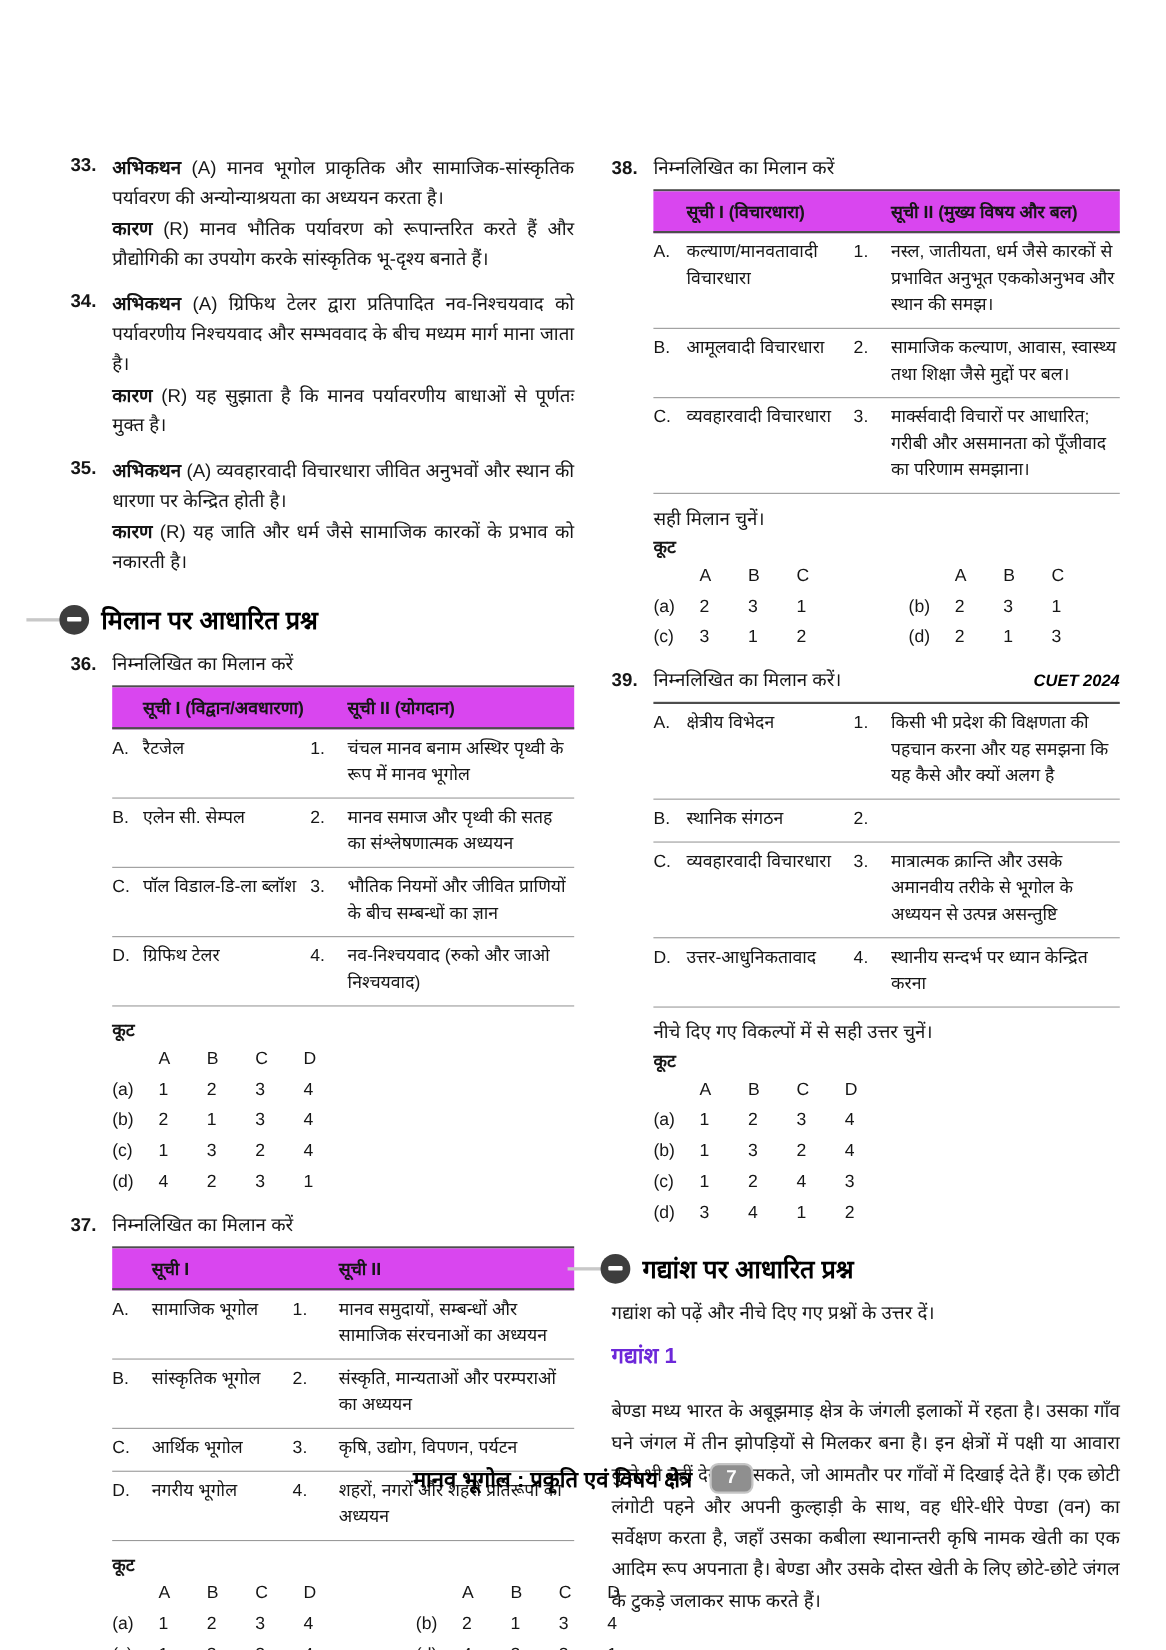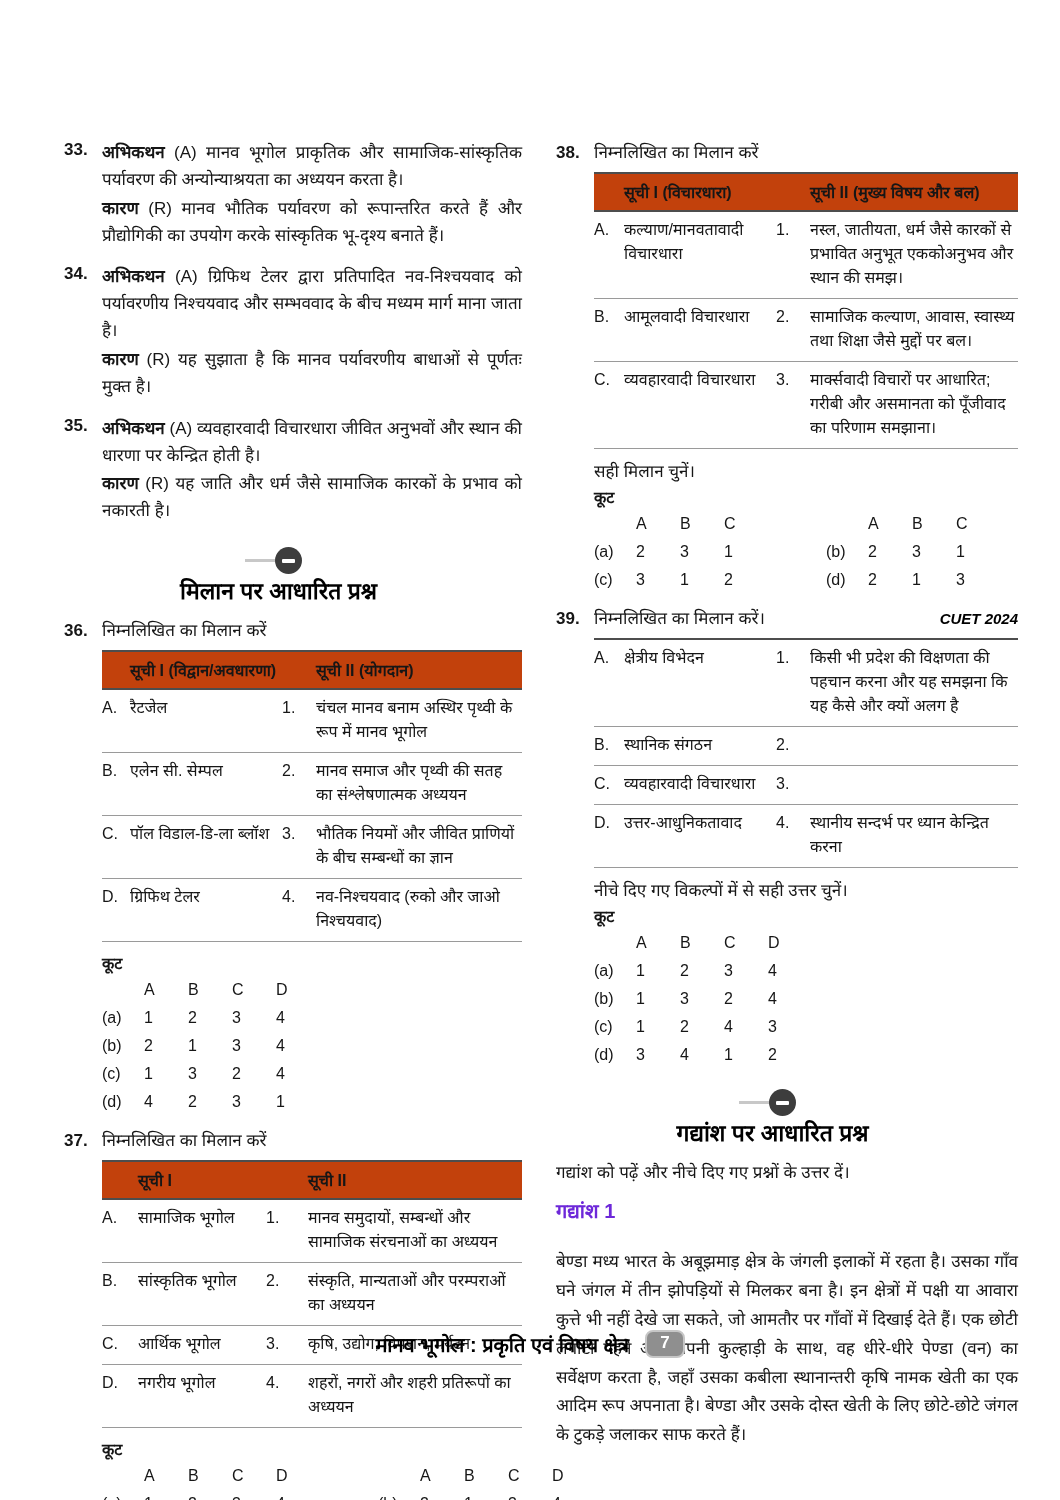--- a/index.html
+++ b/index.html
@@ -14,41 +14,41 @@
   .col-right { width:462px; flex:0 0 462px; }
 
   
   .q { display:flex; margin-bottom:13px; }
   .qnum { font-weight:bold; width:38px; flex:0 0 38px; }
   .q-body { flex:1; text-align:justify; line-height:1.58; }
   .ar-p { margin-bottom:2px; }
   .bold { font-weight:bold; }
 
   
-  .section-header { display:flex; align-items:center; margin:20px 0 12px -40px;flex-direction:column; }
+  .section-header { display:flex; align-items:center; margin:20px 0 12px -40px; }
   .si { display:inline-flex; align-items:center; flex:0 0 auto; }
   .si-line { width:38px; height:3px; background:#c8c8c8; }
   .si-circle { width:27px; height:27px; border-radius:50%; background:#3d3d3d;
                display:flex; align-items:center; justify-content:center; margin-left:-8px; }
   .si-dash { width:13px; height:4px; background:#ffffff; border-radius:1px; }
   .section-title { font-size:23px; font-weight:bold; margin-left:11px; color:#000; }
 
   
   .q-prompt-row { display:flex; align-items:baseline; }
   .q-prompt { flex:1; }
   .cuet-badge { font-weight:bold; font-style:italic; font-size:15px; letter-spacing:0; color:#000; }
   .q-indent { margin-left:38px; }
 
   .match-table { border-top:2px solid #4d4d4d; margin:9px 0 10px 0; font-size:16px; }
   .mt-head, .mt-row { display:grid; }
   .t36 .mt-head, .t36 .mt-row { grid-template-columns:28px 152px 34px 1fr; }
   .t37 .mt-head, .t37 .mt-row { grid-template-columns:24px 116px 30px 1fr;gap:12px; }
   .t38 .mt-head, .t38 .mt-row,
   .t39 .mt-head, .t39 .mt-row { grid-template-columns:30px 152px 34px 1fr; }
-  .mt-head { background:#c2410c; border-bottom:2px solid #4d4d4d; font-weight:bold; padding:7px 0; }
+  .mt-head { background:#d946ef; border-bottom:2px solid #4d4d4d; font-weight:bold; padding:7px 0; }
   .mth1 { grid-column:2 / 4; padding-right:8px; }
   .mth2 { grid-column:4 / 5; }
   .mt-row { border-bottom:1.5px solid #9a9a9a; padding:6px 0 8px; line-height:1.5; }
   .mt-letter { grid-column:1; }
   .mt-left   { grid-column:2; padding-right:10px; }
   .mt-num    { grid-column:3; }
   .mt-right  { grid-column:4; }
 
   
   .kut { margin:2px 0 12px; font-size:16px; }
@@ -377,20 +377,21 @@
           </div>
           <div class="mt-row">
             <span class="mt-letter">B.</span>
               <span class="mt-left">स्थानिक संगठन</span>
               <span class="mt-num">2.</span>
           </div>
           <div class="mt-row">
             <span class="mt-letter">C.</span>
               <span class="mt-left">व्यवहारवादी विचारधारा</span>
               <span class="mt-num">3.</span>
+              <span class="mt-right">मात्रात्मक क्रान्ति और उसके अमानवीय तरीके से भूगोल के अध्ययन से उत्पन्न असन्तुष्टि</span>
           </div>
           <div class="mt-row">
             <span class="mt-letter">D.</span>
               <span class="mt-left">उत्तर-आधुनिकतावाद</span>
               <span class="mt-num">4.</span>
               <span class="mt-right">स्थानीय सन्दर्भ पर ध्यान केन्द्रित करना</span>
           </div>
         </div>
         <div class="choose-line">नीचे दिए गए विकल्पों में से सही उत्तर चुनें।</div>
         <div class="kut">

